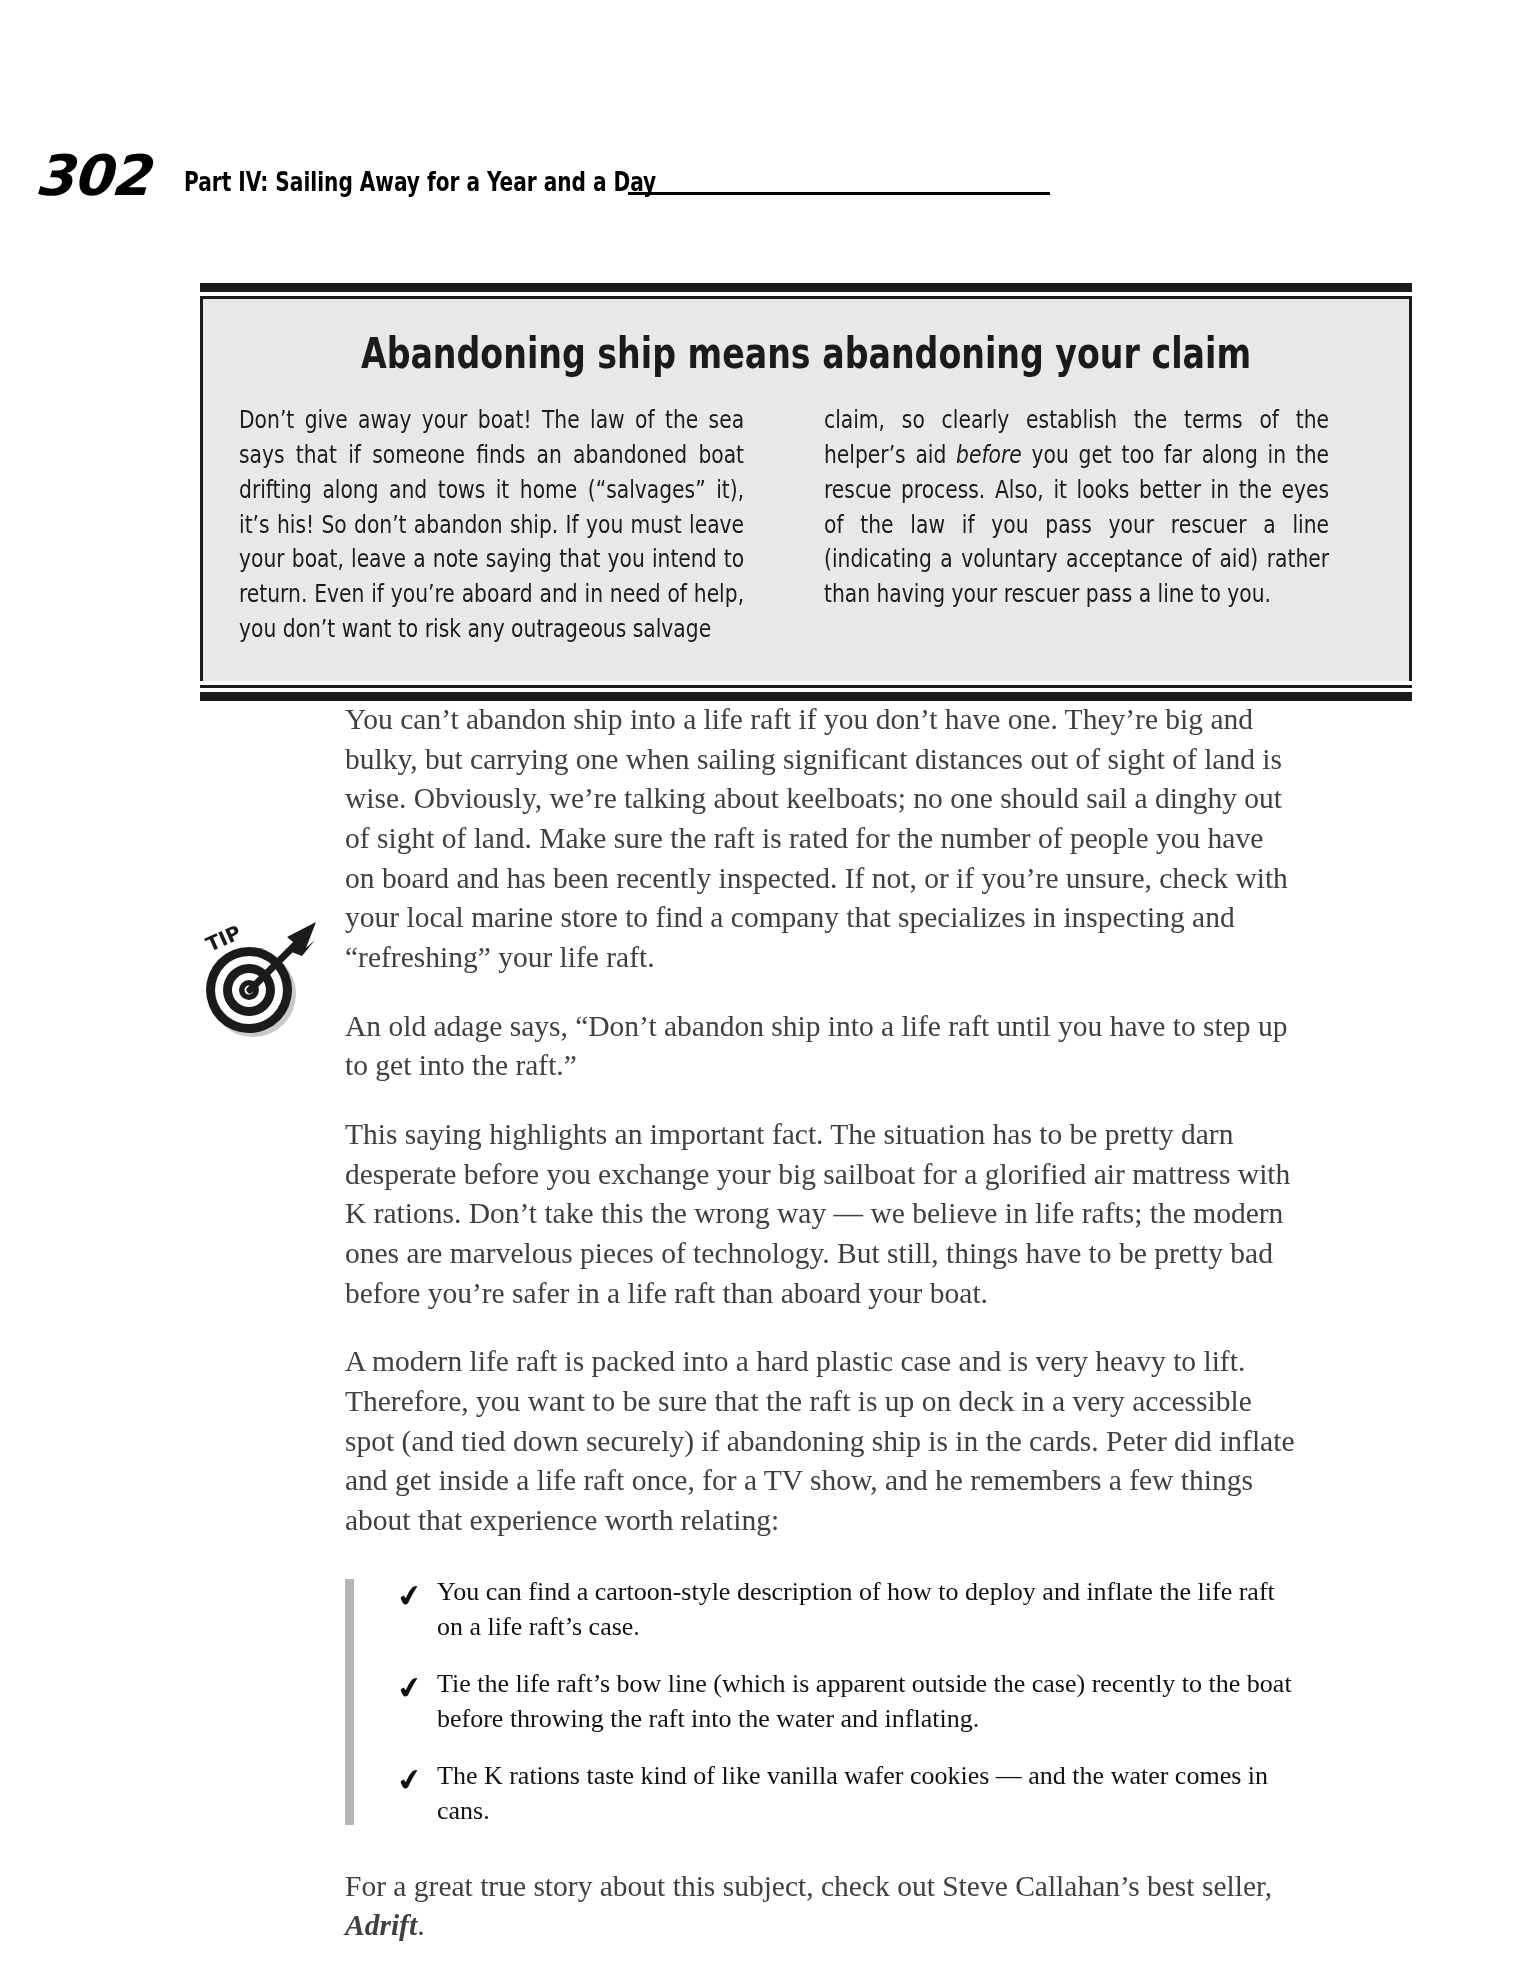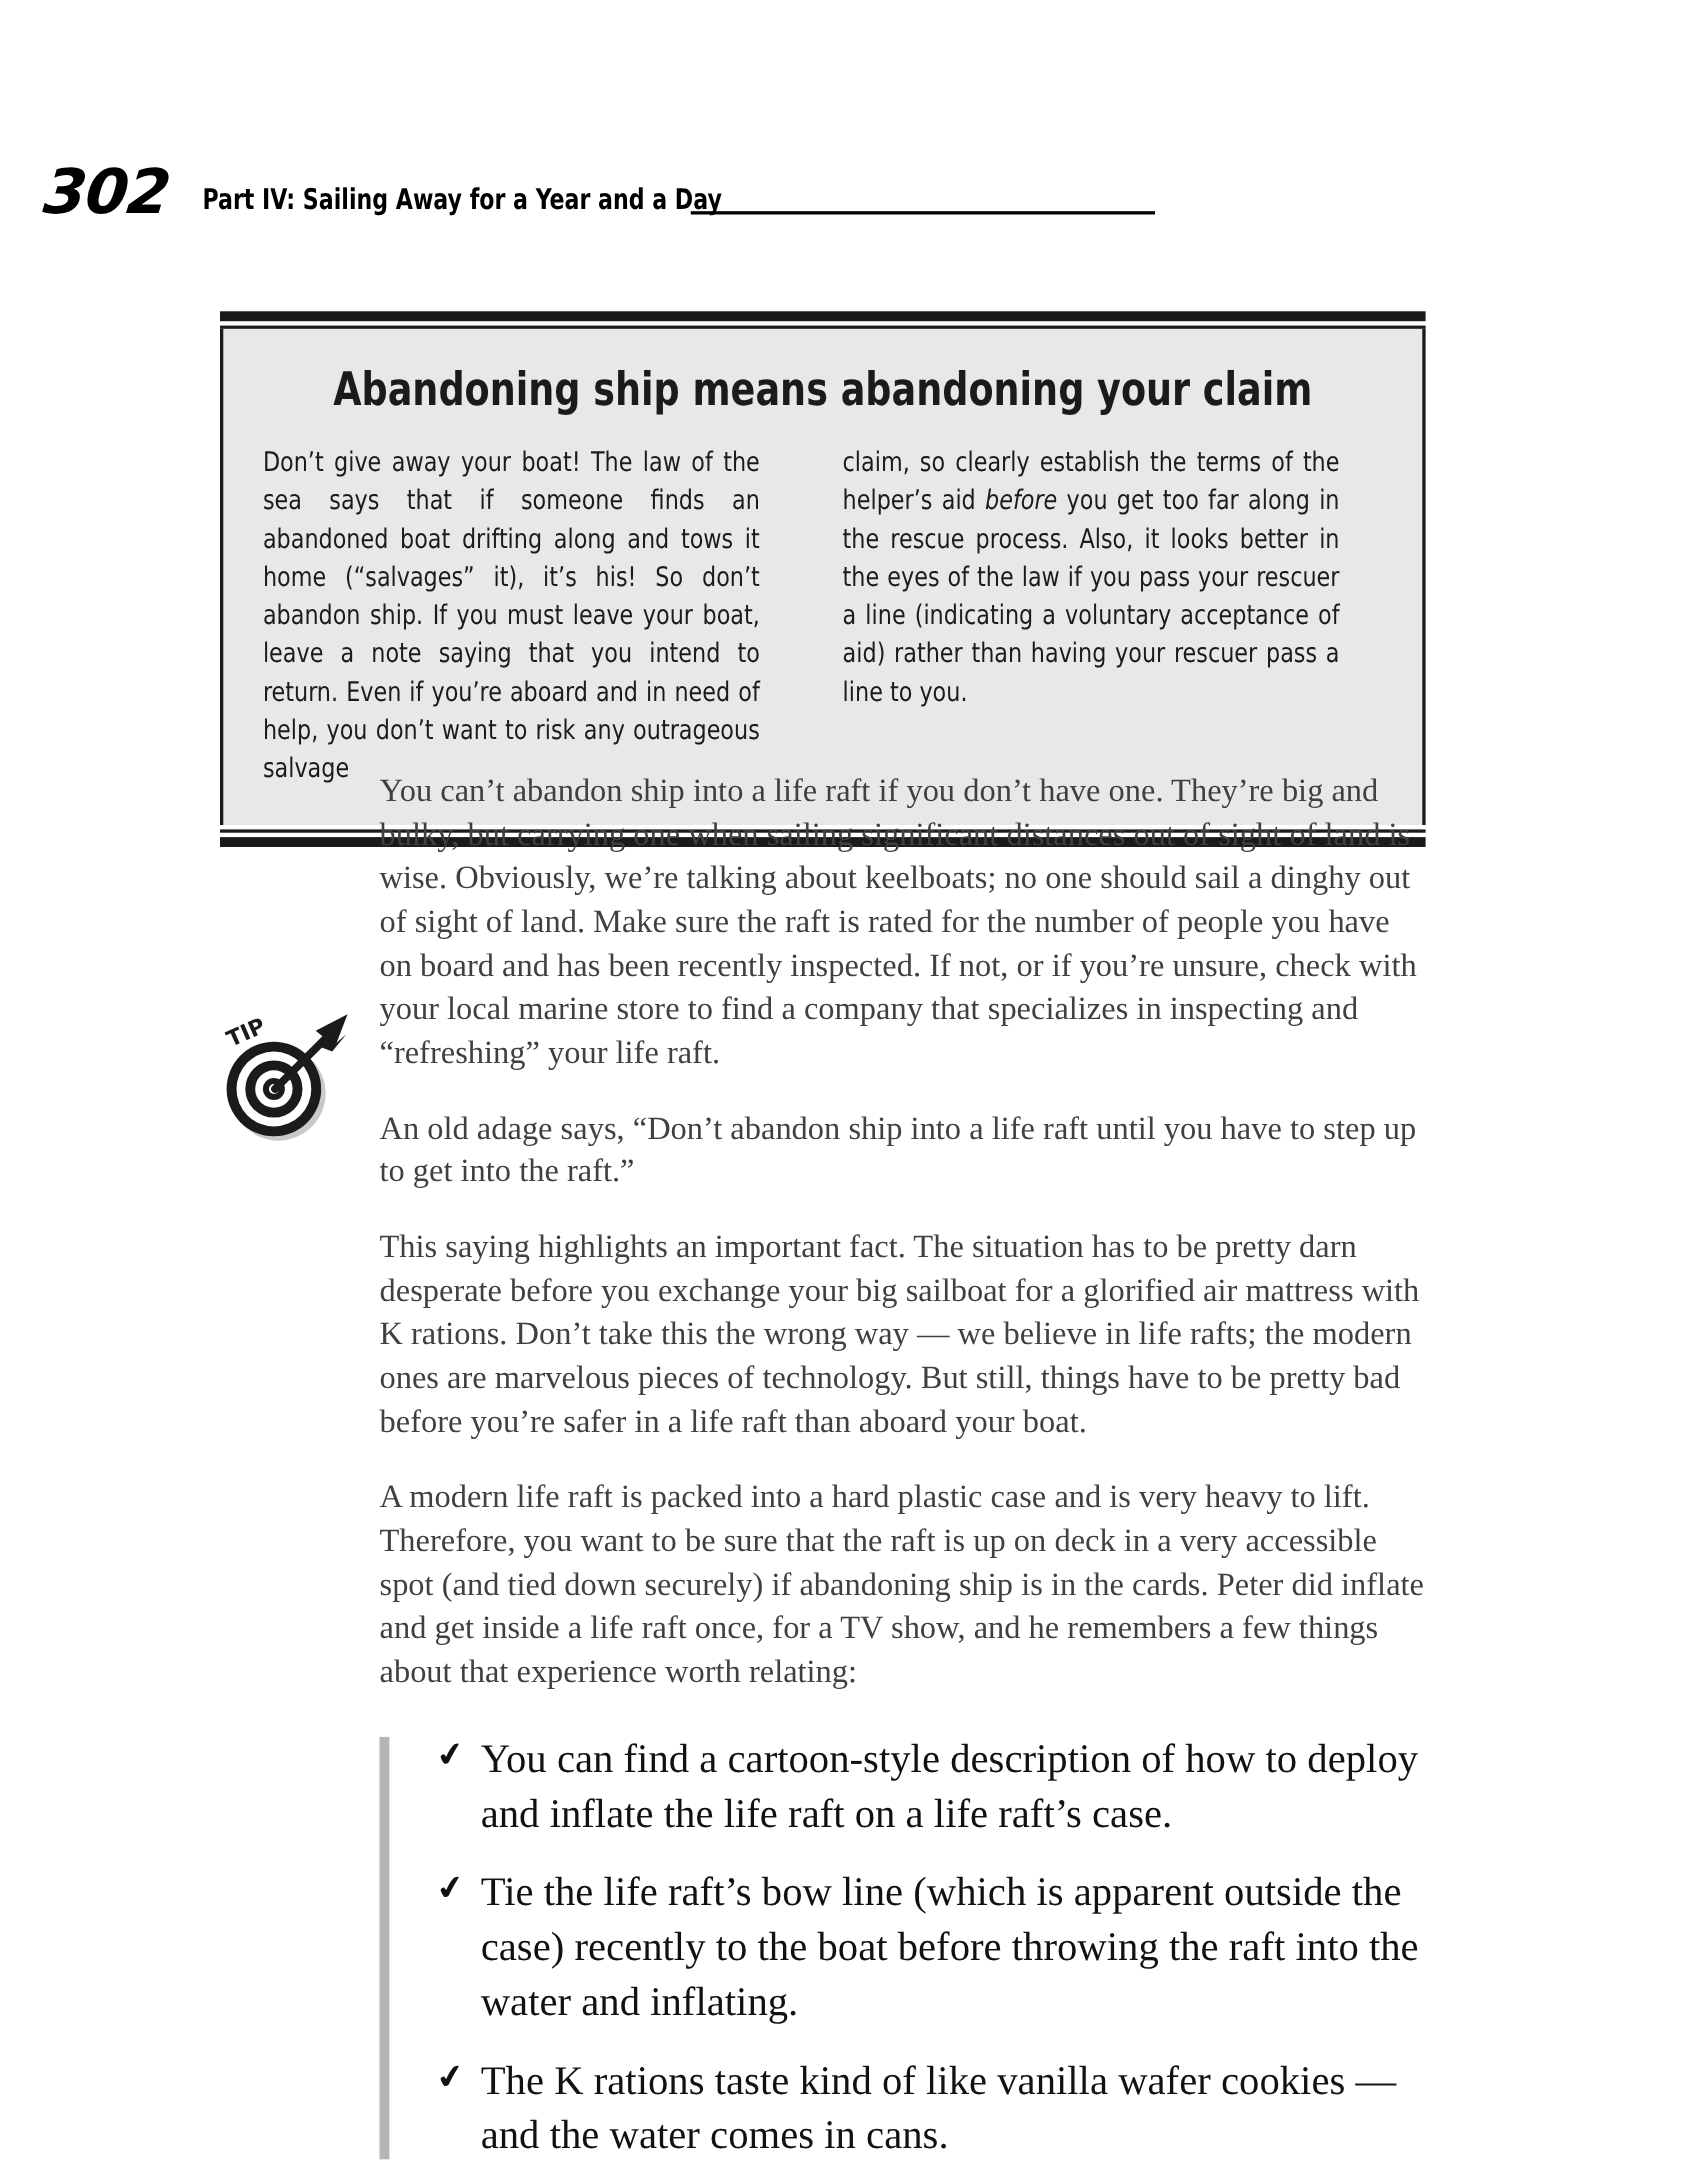--- a/index.html
+++ b/index.html
@@ -61,21 +61,21 @@
     top: 192px;
     height: 3px;
     background: #000;
   }
 
   
   .sidebar {
     position: absolute;
     left: 200px;
     top: 283px;
-    width: 1096px;
+    width: 1212px;
     box-sizing: border-box;
   }
   .sidebar-rule-thick {
     height: 9px;
     background: #1b1b1b;
   }
   .sidebar-rule-thin {
     height: 3px;
     background: #1b1b1b;
     margin-top: 4px;
@@ -167,21 +167,21 @@
     font-size: 30px;
     line-height: 1.345;
     color: #111;
     font-family: "DejaVu Sans", sans-serif;
     transform: rotate(-10deg);
     transform-origin: center;
   }
   .bullet-text {
     flex: 1;
     font-family: "Liberation Serif", serif;
-    font-size: 37px;
+    font-size: 26px;
     line-height: 1.345;
     color: #111;
   }
 </style>
 </head>
 <body>
 
 <div class="page">
 
   <div class="running-head">

